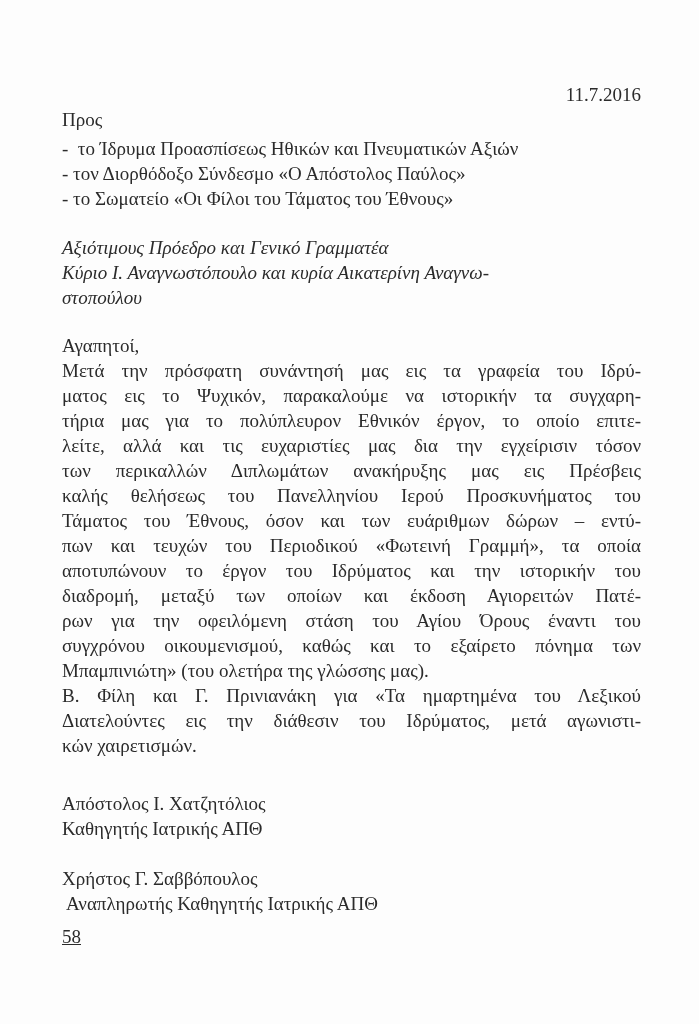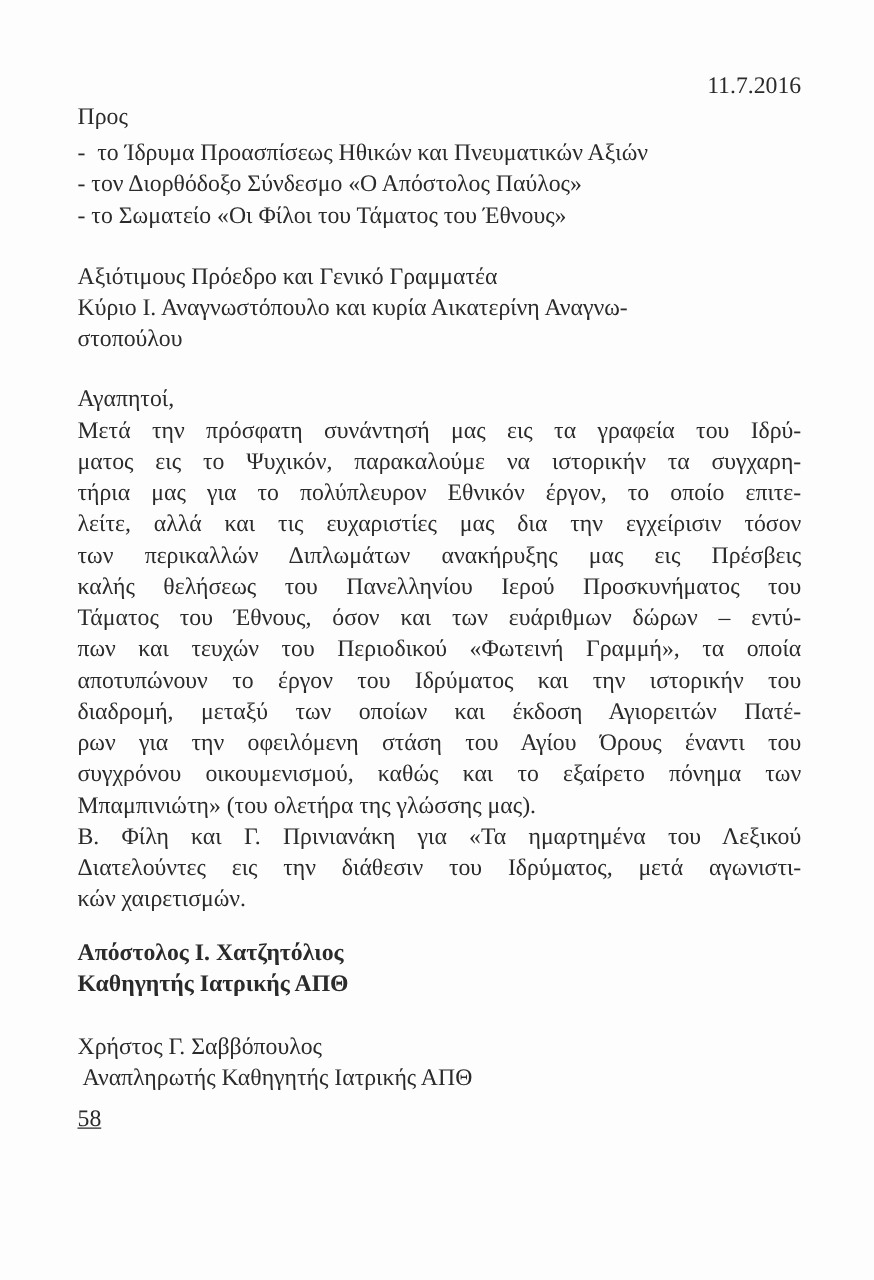--- a/index.html
+++ b/index.html
@@ -14,27 +14,27 @@
     width: 699px;
     height: 1024px;
     padding: 56px 58px 0 62px;
     font-family: "Liberation Serif", "DejaVu Serif", serif;
     font-size: 19px;
     line-height: 25px;
     color: #2b2b2b;
     background: #fdfdfd;
   }
   .line { white-space: pre-wrap; }
-  .date-line { text-align: right; }
+  .date-line { text-align: right; margin-top: 26px; }
   .just { text-align: justify; text-align-last: justify; }
   .recipients-block { margin-top: 4px; }
-  .addressee-block { margin-top: 24px; }
+  .addressee-block { margin-top: 24px; font-style: italic; }
   .body-block { margin-top: 23px; }
   .closing-block { }
-  .signature-block-1 { margin-top: 18px; font-weight: bold; }
+  .signature-block-1 { margin-top: 33px; }
   .signature-block-2 { margin-top: 25px; }
   .signature-block-2 .sig-title { padding-left: 4px; }
   .page-number { margin-top: 8px; text-decoration: underline; }
 </style>
 </head>
 <body>
 
 <div class="page">
 
   <div class="line date-line">11.7.2016</div>

